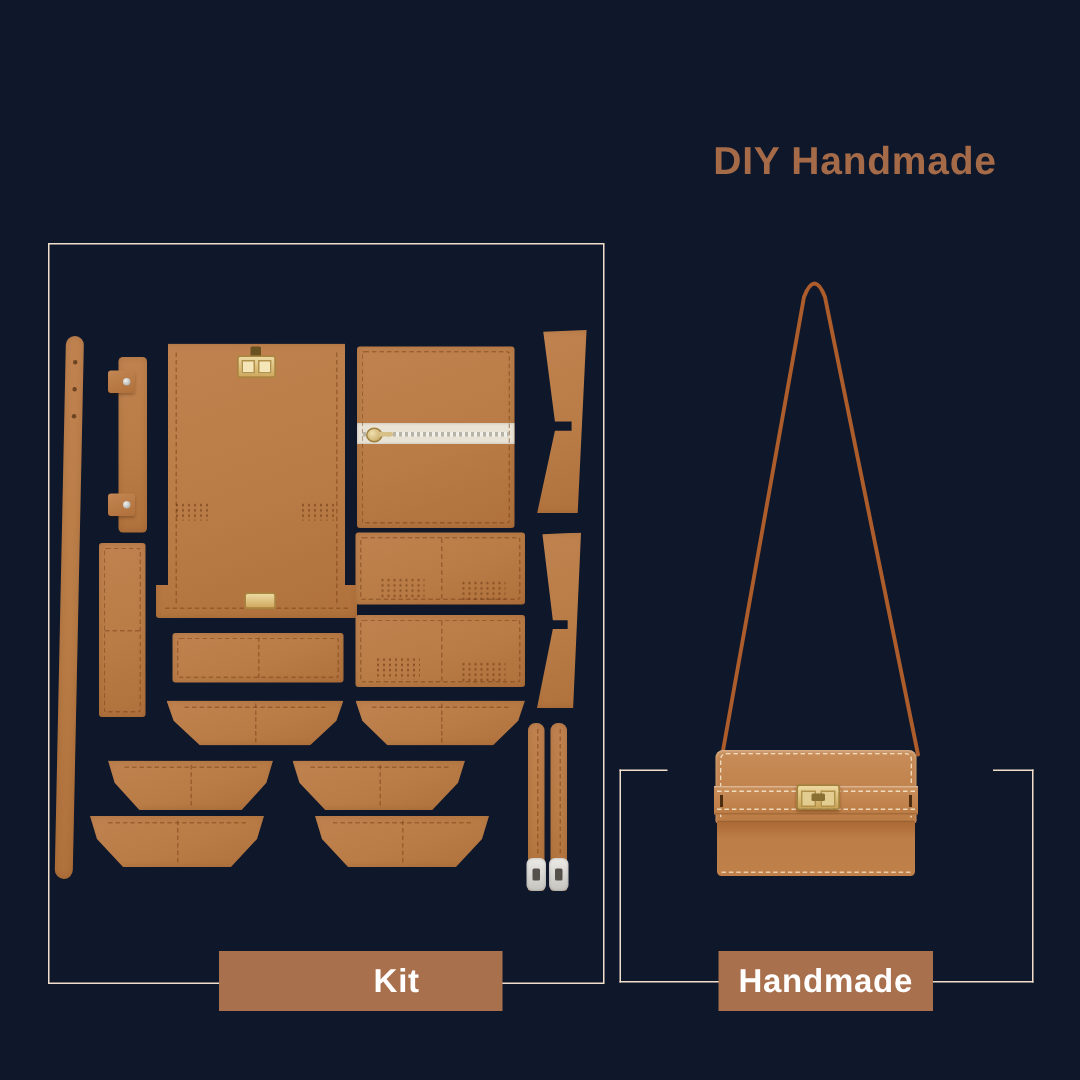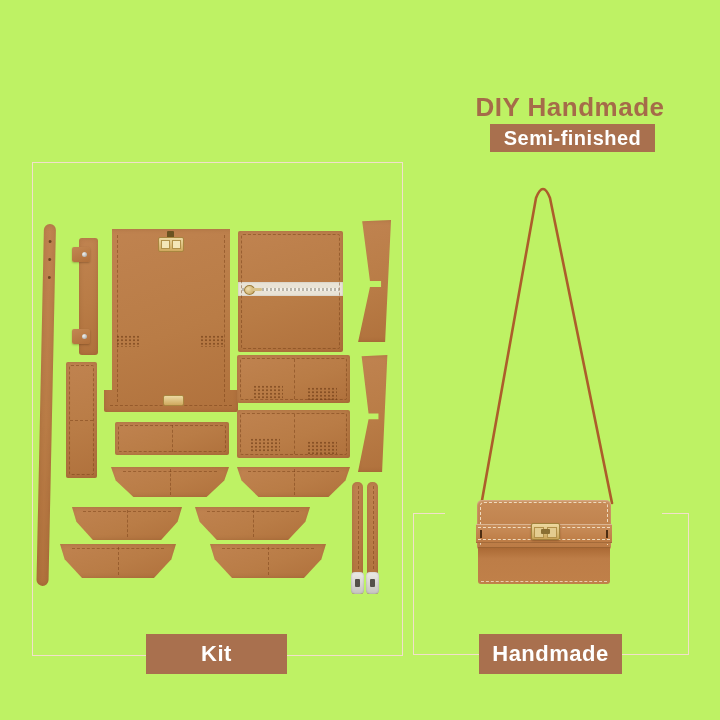--- a/index.html
+++ b/index.html
@@ -1,32 +1,32 @@
 <!DOCTYPE html>
 <html><head>
 <meta charset="utf-8">
 <style>
   html,body{margin:0;padding:0;background:#fff;}
-  #stage{position:relative;width:720px;height:720px;background:#bef264;overflow:hidden;
+  #stage{position:relative;width:720px;height:720px;background:#0f172a;overflow:hidden;
          font-family:"Liberation Sans",sans-serif;}
   .abs{position:absolute;}
 
   
   .kit-frame{left:32px;top:162px;width:369px;height:492px;border:1px solid #f2dfcb;z-index:1;}
   .fline{background:#f2dfcb;z-index:1;}
 
   
   .title{left:460px;top:92px;width:220px;text-align:center;color:#a56b49;
          font-size:26px;font-weight:bold;letter-spacing:.5px;z-index:5;}
   .badge{left:490px;top:124px;width:165px;height:28px;background:#a9704e;color:#fff;
          font-size:20px;font-weight:bold;display:flex;align-items:center;justify-content:center;
          letter-spacing:.5px;z-index:5;}
   .panel-label{background:#a9704e;color:#fff;font-size:22px;font-weight:bold;
          display:flex;align-items:center;justify-content:center;letter-spacing:.5px;z-index:6;}
-  .kit-label{left:146px;top:634px;width:141px;height:40px;}
+  .kit-label{left:146px;top:634px;width:141px;height:40px;padding-left:48px;}
   .fin-label{left:479px;top:634px;width:143px;height:40px;}
 
   
   .piece{position:absolute;background:linear-gradient(160deg,#c08350 0%,#b97c46 55%,#b0713c 100%);
          border-radius:2px;box-shadow:inset 0 0 5px rgba(80,40,5,.18);z-index:2;}
   .st-in::after{content:"";position:absolute;inset:3px;border:1px dashed rgba(112,58,18,.45);border-radius:2px;}
   .vline{position:absolute;left:50%;top:8%;bottom:8%;border-left:1px dashed rgba(112,58,18,.45);}
   .hline{position:absolute;border-top:1px dashed rgba(112,58,18,.45);}
   .perf{position:absolute;background-image:radial-gradient(circle,rgba(100,50,14,.55) .8px,transparent 1px);
         background-size:4px 3.5px;}
@@ -74,21 +74,20 @@
   .bag .clasp .sq{position:absolute;top:3px;width:8px;height:9px;background:#e3cc90;border:1px solid #b2914a;}
   .bag .clasp .turn{position:absolute;left:9px;top:5px;width:9px;height:5px;background:#8a6f33;border-radius:1px;}
   .strap-svg{left:440px;top:172px;z-index:2;}
 </style>
 </head>
 <body>
 
 <div id="stage">
 
   <div class="abs title">DIY Handmade</div>
-  <div class="abs badge">Semi-finished</div>
 
   <div class="abs kit-frame"></div>
 
   <div class="abs fline" style="left:413px;top:513px;width:1px;height:142px;"></div>
   <div class="abs fline" style="left:688px;top:513px;width:1px;height:142px;"></div>
   <div class="abs fline" style="left:413px;top:513px;width:32px;height:1px;"></div>
   <div class="abs fline" style="left:662px;top:513px;width:27px;height:1px;"></div>
   <div class="abs fline" style="left:413px;top:654px;width:276px;height:1px;"></div>
 
   <div class="piece" style="left:44px;top:224px;width:12px;height:362px;border-radius:6px;transform:rotate(1.2deg);transform-origin:50% 0;">

